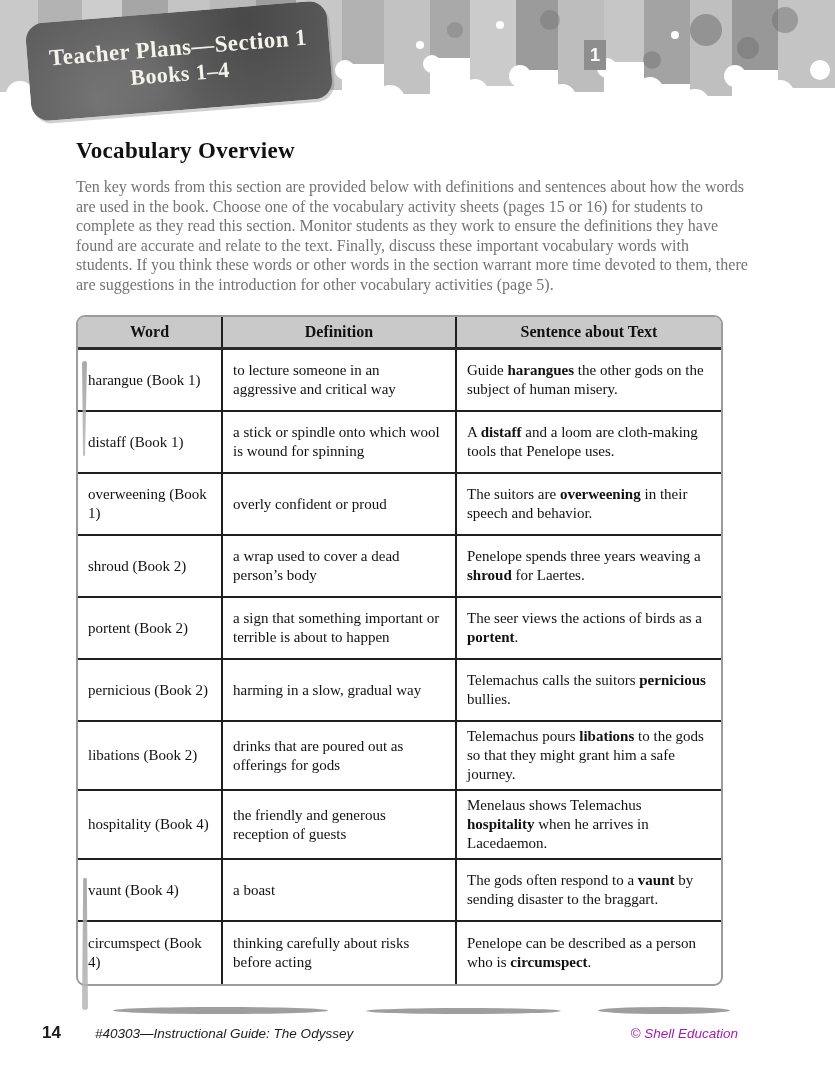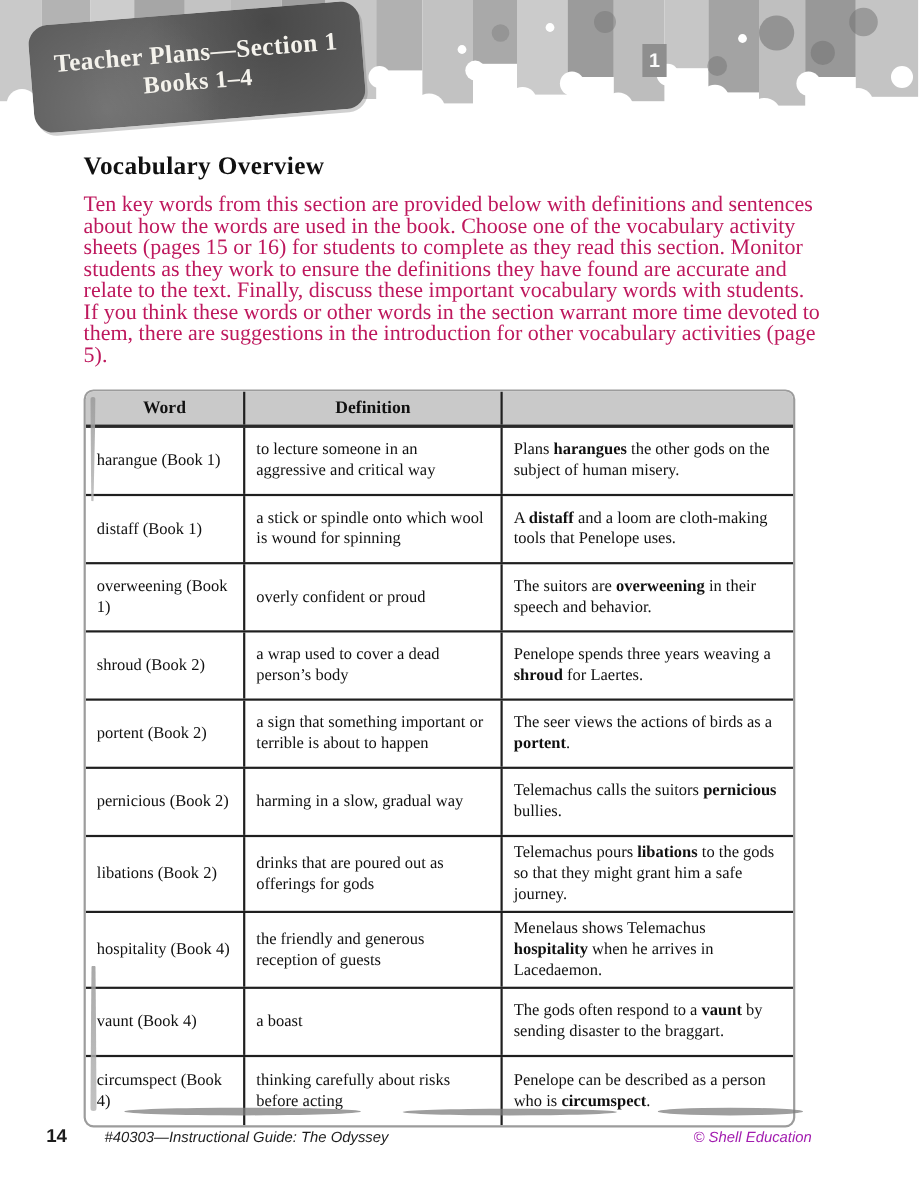--- a/index.html
+++ b/index.html
@@ -55,23 +55,23 @@
     letter-spacing: 0.4px;
   }
   .content { position: absolute; left: 76px; top: 138px; width: 672px; }
   .title {
     font-size: 23px;
     font-weight: bold;
     letter-spacing: 0.3px;
     margin-bottom: 13px;
   }
   .intro {
-    font-size: 20px;
+    font-size: 16px;
     line-height: 19.5px;
-    color: #be185d;
+    color: #737373;
   }
   .table-frame {
     margin-top: 21px;
     width: 647px;
     border: 2px solid #9c9c9c;
     border-radius: 9px;
     overflow: hidden;
     background: #fff;
   }
   .thead {
@@ -212,31 +212,32 @@
   </div>
 
   <div class="content">
     <h1 class="title">Vocabulary Overview</h1>
     <p class="intro">Ten key words from this section are provided below with definitions and sentences about how the words are used in the book.  Choose one of the vocabulary activity sheets (pages 15 or 16) for students to complete as they read this section.  Monitor students as they work to ensure the definitions they have found are accurate and relate to the text.  Finally, discuss these important vocabulary words with students.  If you think these words or other words in the section warrant more time devoted to them, there are suggestions in the introduction for other vocabulary activities (page 5).</p>
 
     <div class="table-frame">
       <div class="thead">
         <div class="cell cw">Word</div>
         <div class="cell cd">Definition</div>
+        <div class="cell cs">Sentence about Text</div>
       </div>
       <div id="tbody">
           <div class="trow">
             <div class="cell cw">
               <span class="txt">harangue (Book 1)</span>
             </div>
             <div class="cell cd">
               <span class="txt">to lecture someone in an aggressive and critical way</span>
             </div>
             <div class="cell cs">
-              <span class="txt"><span>Plans </span><b>harangues</b><span> the other gods on the subject of human misery.</span></span>
+              <span class="txt"><span>Guide </span><b>harangues</b><span> the other gods on the subject of human misery.</span></span>
             </div>
           </div>
           <div class="trow">
             <div class="cell cw">
               <span class="txt">distaff (Book 1)</span>
             </div>
             <div class="cell cd">
               <span class="txt">a stick or spindle onto which wool is wound for spinning</span>
             </div>
             <div class="cell cs">

